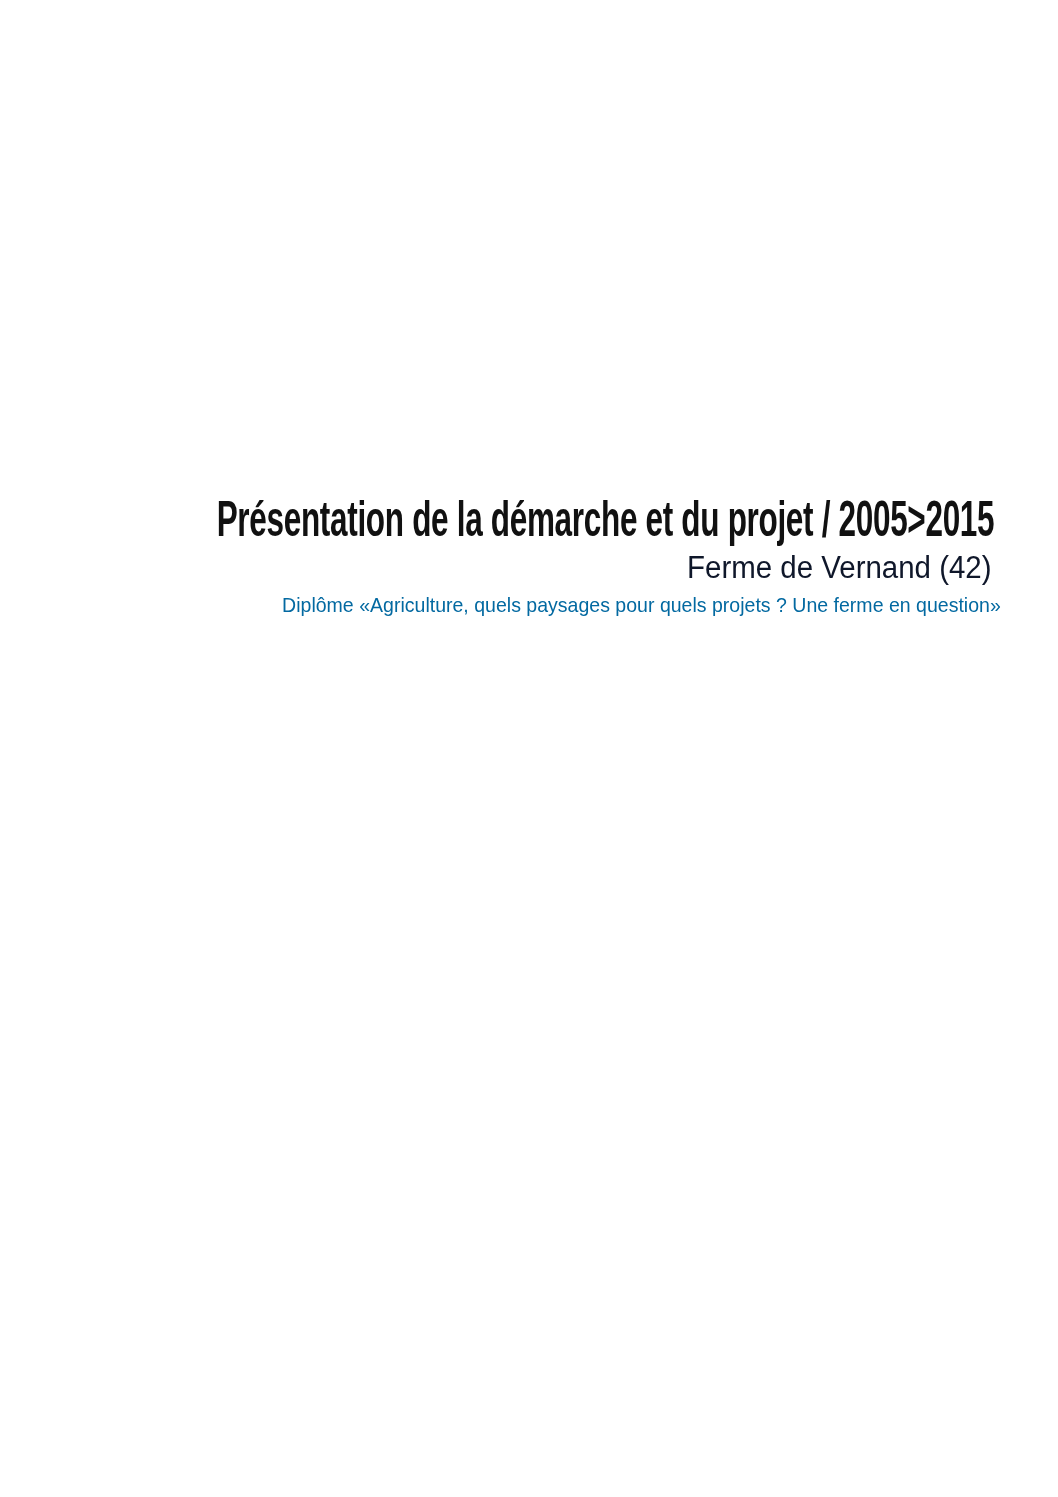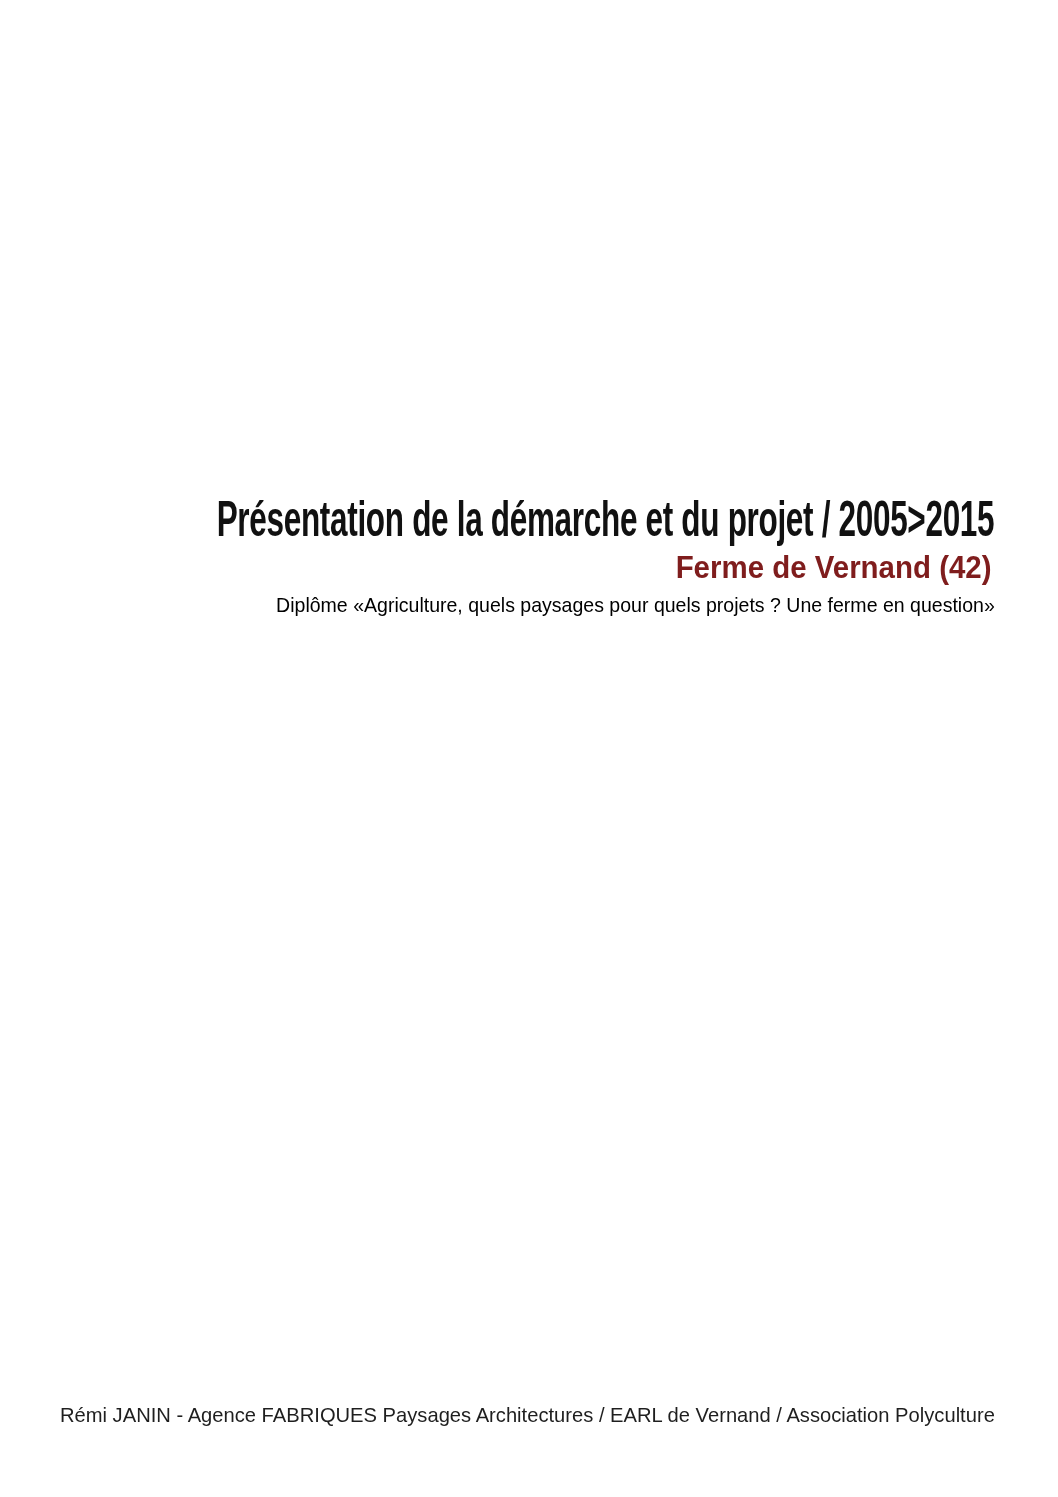--- a/index.html
+++ b/index.html
@@ -32,33 +32,33 @@
   .title .squeeze {
     display: inline-block;
     transform: scaleX(0.63);
     transform-origin: right center;
     letter-spacing: -0.5px;
   }
   .subtitle {
     top: 552px;
     right: 66px;
     font-size: 31px;
-    font-weight: bold;
-    color: #7f1d1d;
+    font-weight: normal;
+    color: #0f172a;
   }
   .subtitle .squeeze {
     display: inline-block;
     transform: scaleX(0.95);
     transform-origin: right center;
   }
   .diploma {
     top: 594px;
-    right: 63px;
+    right: 57px;
     font-size: 21px;
-    color: #000000;
+    color: #0369a1;
   }
   .diploma .squeeze {
     display: inline-block;
     transform: scaleX(0.93);
     transform-origin: right center;
   }
   .footer {
     top: 1404px;
     right: 63px;
     font-size: 21px;
@@ -80,17 +80,14 @@
   </div>
 
   <div class="line subtitle">
     <span class="squeeze">Ferme de Vernand (42)</span>
   </div>
 
   <div class="line diploma">
     <span class="squeeze">Diplôme «Agriculture, quels paysages pour quels projets ? Une ferme en question»</span>
   </div>
 
-  <div class="line footer">
-    <span class="squeeze">Rémi JANIN - Agence FABRIQUES Paysages Architectures / EARL de Vernand / Association Polyculture</span>
-  </div>
 
 </div>
 
 </body></html>

